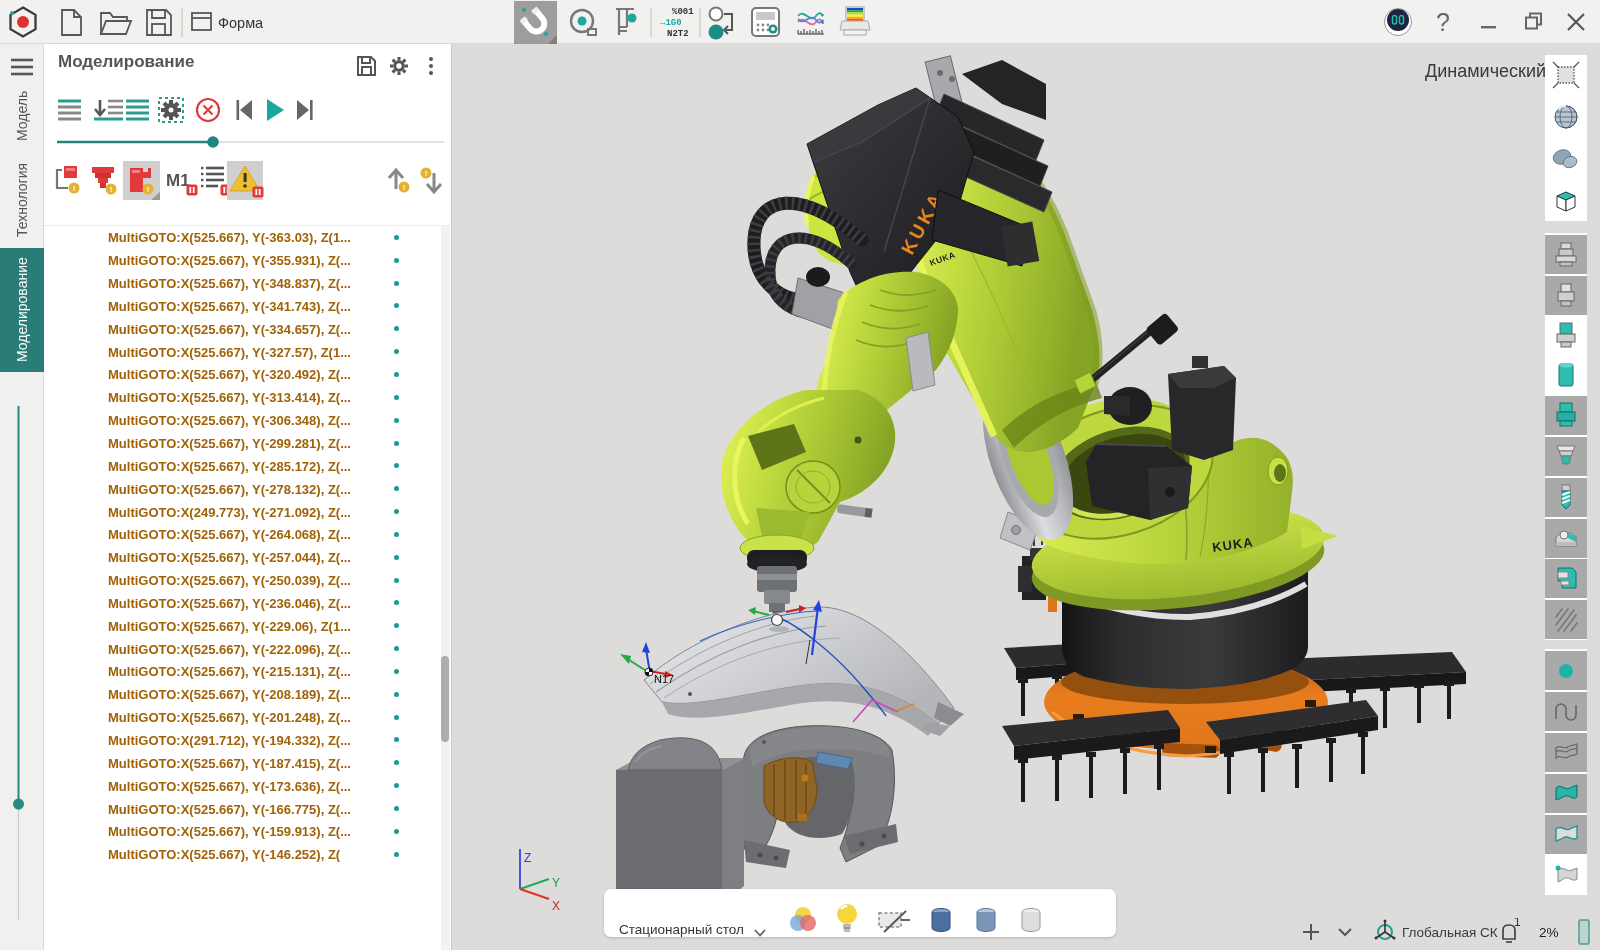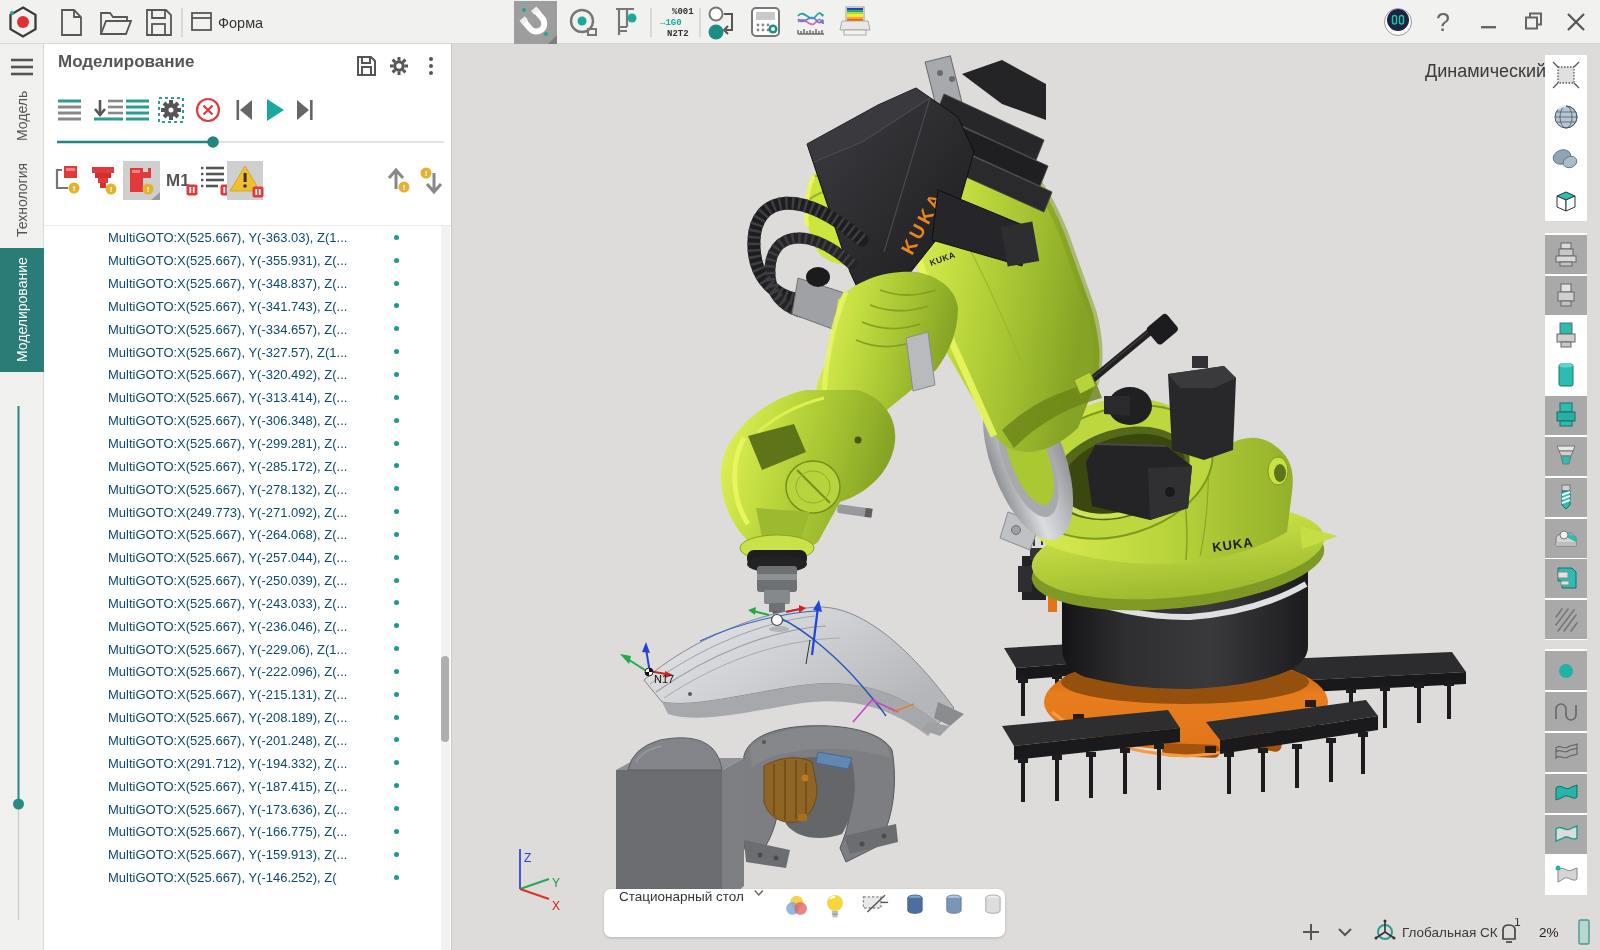--- a/index.html
+++ b/index.html
@@ -13,38 +13,38 @@
   
   #tabstrip { position:absolute; left:0; top:44px; width:44px; height:906px; background:#f0f0ee; border-right:1px solid #dadad8; z-index:25; }
   .vtab { position:absolute; left:0; width:44px; display:flex; align-items:center; justify-content:center; writing-mode:vertical-rl; transform:rotate(180deg); font-size:14px; color:#555; }
   .vtab.active { background:#2a7c77; color:#fff; }
 
   
   #panel { position:absolute; left:44px; top:44px; width:408px; height:906px; background:#fff; border-right:1px solid #c9c9c9; z-index:20; overflow:hidden; }
   #panel-title { position:absolute; left:14px; top:8px; font-size:17px; font-weight:bold; color:#555; }
   .list { position:absolute; left:0; top:182px; width:100%; }
   .lrow { position:relative; height:22.857px; }
-  .lrow .t { position:absolute; left:64px; top:50%; transform:translateY(-50%); font-size:13px; color:#0c4a6e; white-space:nowrap; }
+  .lrow .t { position:absolute; left:64px; top:50%; transform:translateY(-50%); font-size:13px; color:#a16207; white-space:nowrap;font-weight:bold; }
   .lrow .d { position:absolute; left:350px; top:50%; margin-top:-2.5px; width:5px; height:5px; border-radius:50%; background:#1b9a90; }
   .lrow.hl { background:#e2e2e2; margin-left:33px; }
   .lrow.hl .t { left:31px; }
   .lrow.hl .d { left:317px; }
 
   
   #viewport { position:absolute; left:45px; top:45px; width:1555px; height:905px; background:#dddcda; z-index:1; }
   #dyn { position:absolute; left:1425px; top:61px; font-size:18px; color:#3a3a3a; z-index:10; }
   #dyn:after { content:""; display:inline-block; margin-left:7px; vertical-align:middle; border-left:5px solid transparent; border-right:5px solid transparent; border-top:6px solid #444; }
 
   
   .rbtn { position:absolute; left:1545px; width:42px; height:39px; display:flex; align-items:center; justify-content:center; z-index:12; }
   .rbtn.g { background:#a9a9a9; }
   .rbtn.w { background:#ffffff; }
 
   
-  #pill { position:absolute; left:604px; top:889px; width:401px; height:48px; background:#fff; border-radius:7px; box-shadow:0 1px 3px rgba(0,0,0,.18); z-index:10; display:flex; align-items:flex-start; }
+  #pill { position:absolute; left:604px; top:889px; width:512px; height:48px; background:#fff; border-radius:7px; box-shadow:0 1px 3px rgba(0,0,0,.18); z-index:10; display:flex; align-items:flex-end; }
   #pill .txt { margin-left:15px; font-size:13.5px; color:#333; white-space:nowrap; }
 
   
   #brc { position:absolute; left:1296px; top:918px; height:28px; z-index:10; display:flex; align-items:flex-end; color:#444; }
 </style>
 </head>
 <body>
 
 <div id="viewport"></div>
 
@@ -415,24 +415,20 @@
   <div class="lrow">
         <span class="t">MultiGOTO:X(525.667), Y(-264.068), Z(...</span>
         <span class="d"></span>
       </div>
   <div class="lrow">
         <span class="t">MultiGOTO:X(525.667), Y(-257.044), Z(...</span>
         <span class="d"></span>
       </div>
   <div class="lrow">
         <span class="t">MultiGOTO:X(525.667), Y(-250.039), Z(...</span>
-        <span class="d"></span>
-      </div>
-  <div class="lrow">
-        <span class="t">MultiGOTO:X(525.667), Y(-243.033), Z(...</span>
         <span class="d"></span>
       </div>
   <div class="lrow">
         <span class="t">MultiGOTO:X(525.667), Y(-236.046), Z(...</span>
         <span class="d"></span>
       </div>
   <div class="lrow">
         <span class="t">MultiGOTO:X(525.667), Y(-229.06), Z(1...</span>
         <span class="d"></span>
       </div>

